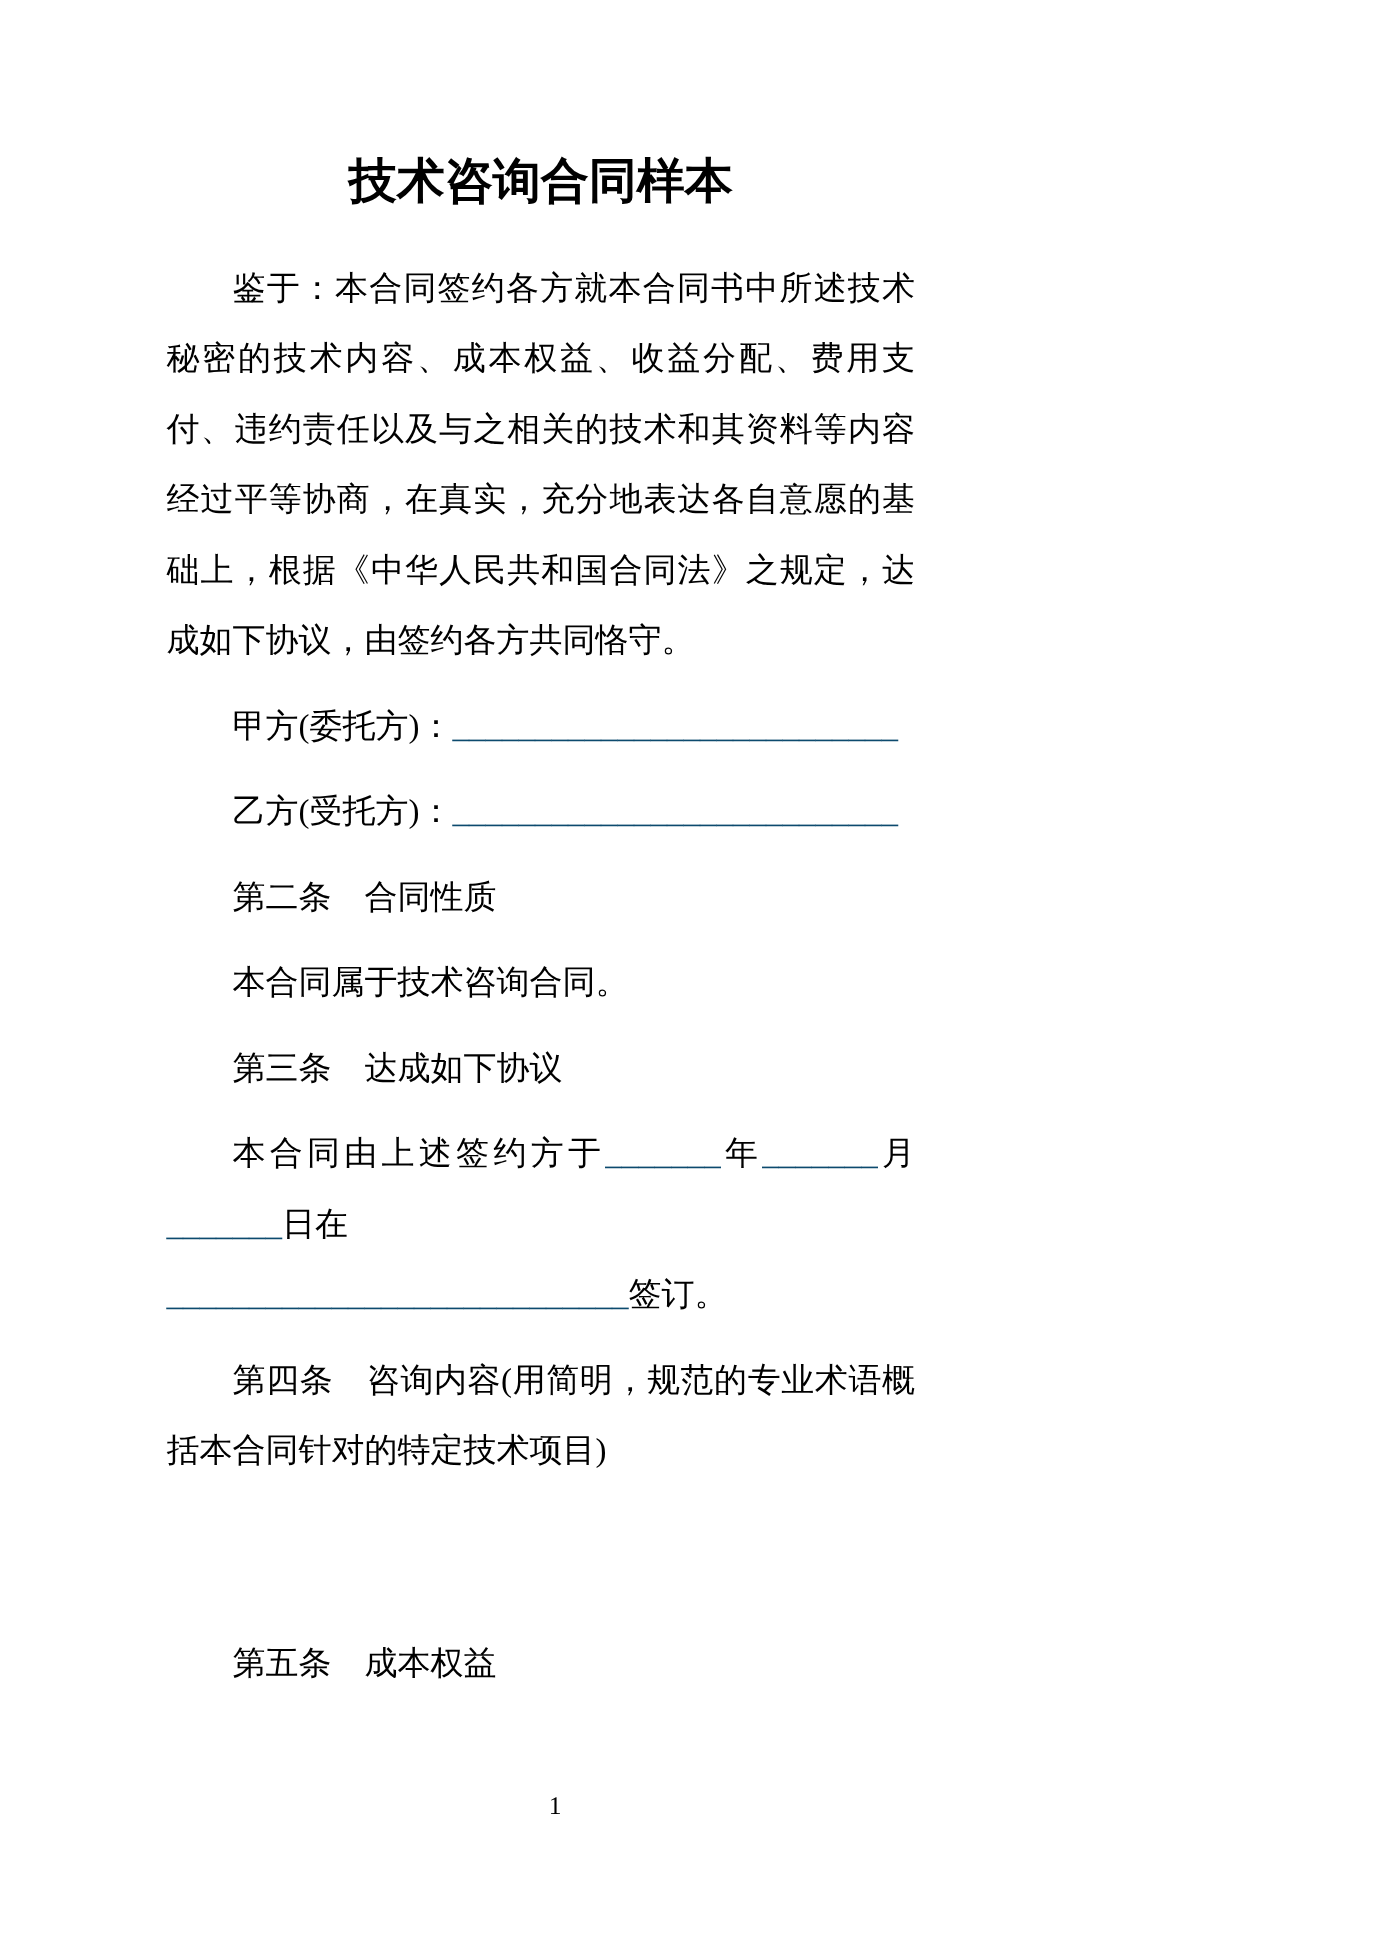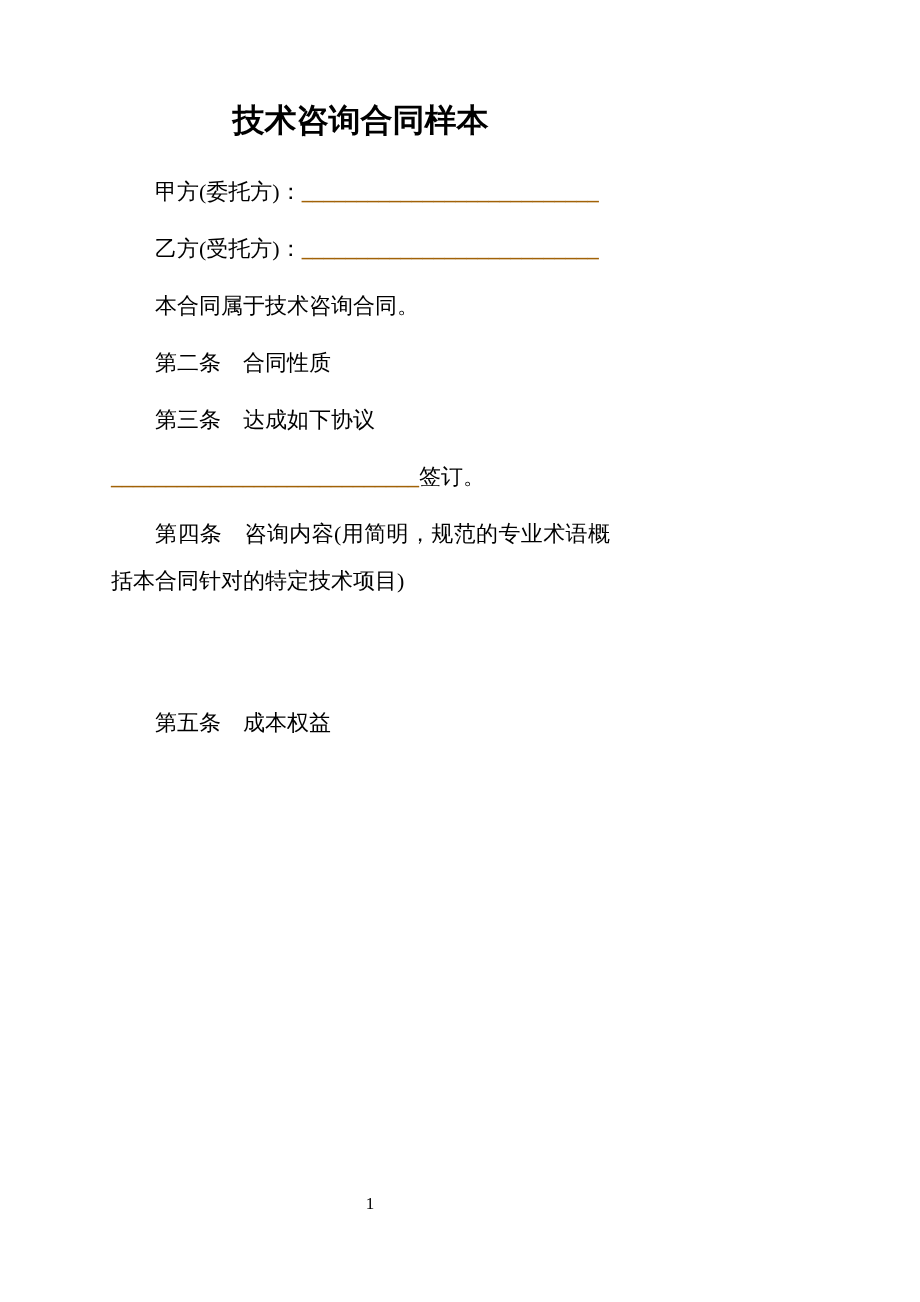--- a/index.html
+++ b/index.html
@@ -30,23 +30,22 @@
   .para {
     font-size: 22px;
     line-height: 47px;
     margin: 0 0 10px 0;
     text-align: justify;
   }
   .indent {
     text-indent: 2em;
   }
   .blank {
-    color: #a16207;
+    color: #0c4a6e;
     white-space: nowrap;
-    font-weight: bold;
   }
   .line {
     font-size: 22px;
     line-height: 47px;
   }
   .spacer {
     height: 75px;
   }
   .page-number {
     position: absolute;
@@ -59,33 +58,35 @@
   }
 </style>
 </head>
 <body>
 
 <div class="page">
   <div class="content">
 
     <h1 class="doc-title">技术咨询合同样本</h1>
 
+    <p class="para indent">鉴于：本合同签约各方就本合同书中所述技术秘密的技术内容、成本权益、收益分配、费用支付、违约责任以及与之相关的技术和其资料等内容经过平等协商，在真实，充分地表达各自意愿的基础上，根据《中华人民共和国合同法》之规定，达成如下协议，由签约各方共同恪守。</p>
 
 
     <p class="para indent"><span>甲方(委托方)：</span><span class="blank">___________________________</span></p>
 
     <p class="para indent"><span>乙方(受托方)：</span><span class="blank">___________________________</span></p>
 
+    <p class="para indent">第二条　合同性质</p>
+
     <p class="para indent">本合同属于技术咨询合同。</p>
-
-    <p class="para indent">第二条　合同性质</p>
 
     <p class="para indent">第三条　达成如下协议</p>
 
     <div class="para">
+      <div class="line indent"><span>本合同由上述签约方于</span><span class="blank">_______</span><span>年</span><span class="blank">_______</span><span>月</span><span class="blank">_______</span><span>日在</span></div>
       <div class="line"><span class="blank">____________________________</span><span>签订。</span></div>
     </div>
 
     <p class="para indent">第四条　咨询内容(用简明，规范的专业术语概括本合同针对的特定技术项目)</p>
 
     <div class="spacer"></div>
 
     <div class="para">
     </div>
 

